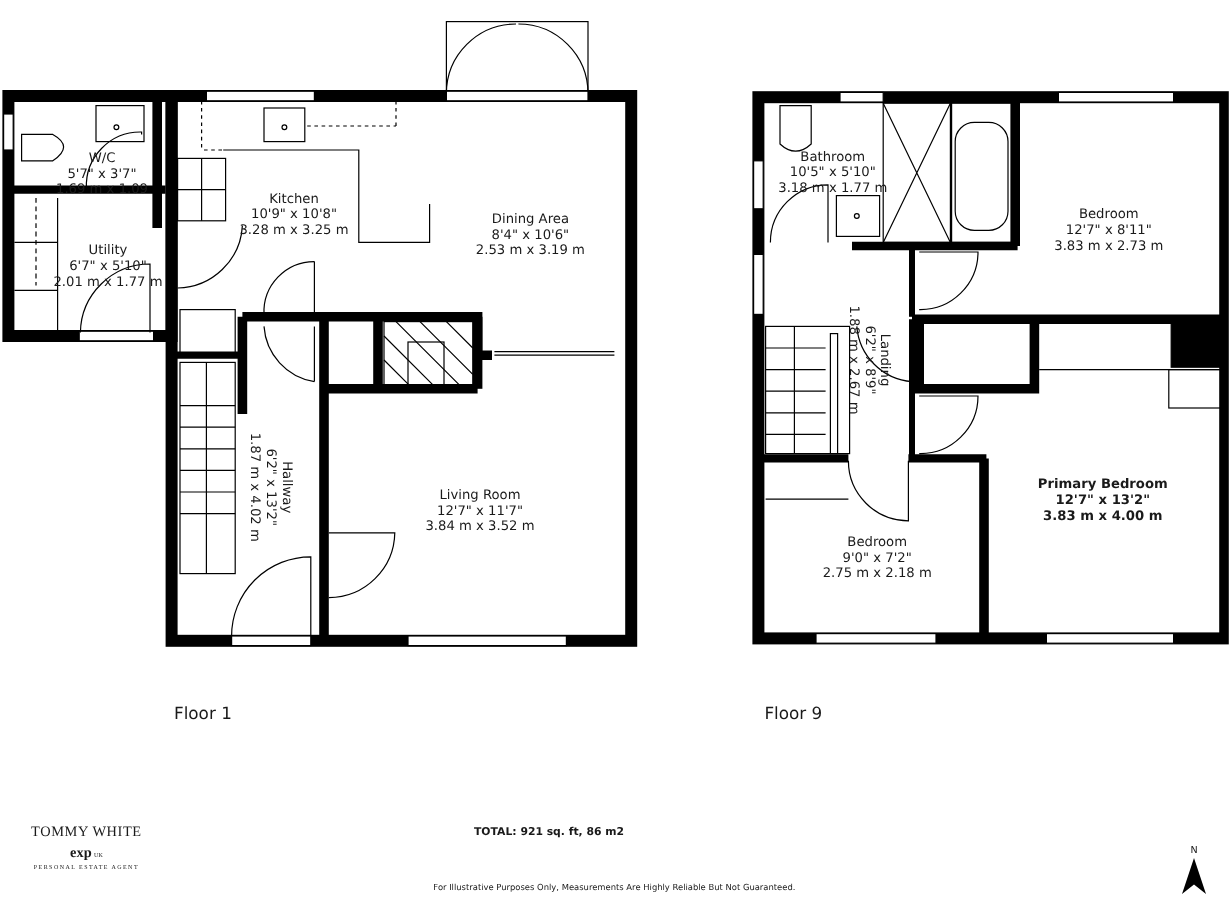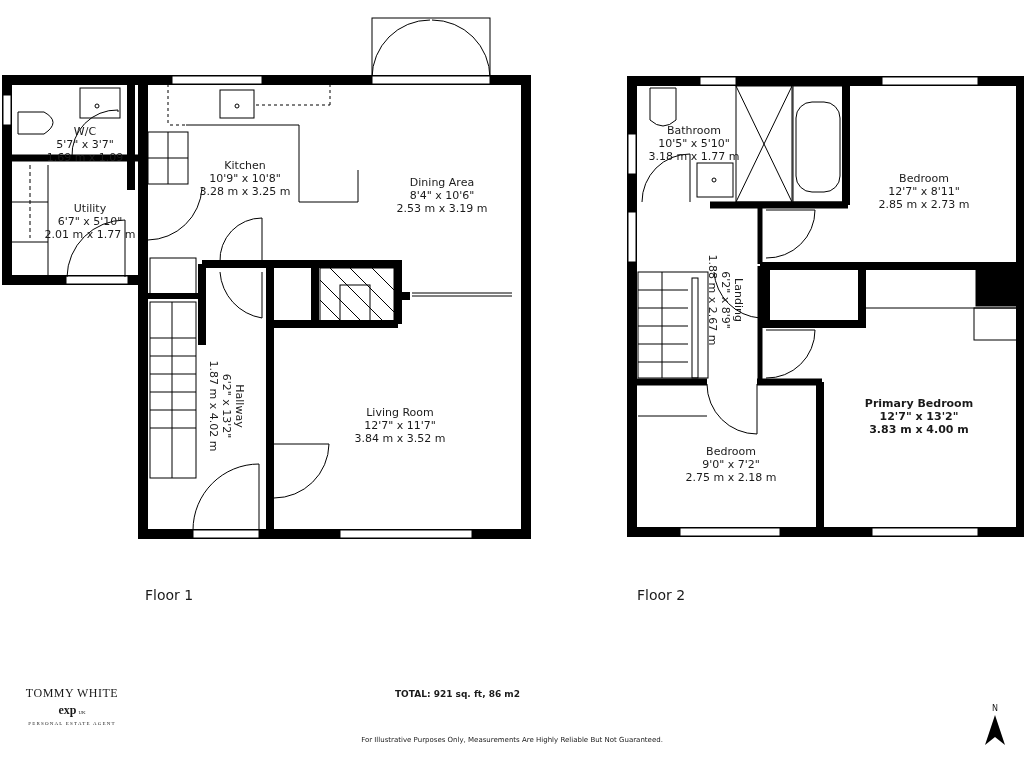--- a/index.html
+++ b/index.html
@@ -190,40 +190,40 @@
 </div>
 
 <div class="lbl" style="left:694px; top:124px;">
   <span>Bathroom</span>
   <span>10'5" x 5'10"</span>
   <span>3.18 m x 1.77 m</span>
 </div>
 <div class="lbl" style="left:924px; top:172px;">
   <span>Bedroom</span>
   <span>12'7" x 8'11"</span>
-  <span>2.85 m x 2.73 m</span>
+  <span>3.83 m x 2.73 m</span>
 </div>
 <div class="vlbl" style="left:725px; top:300px;">
   <span>Landing</span>
   <span>6'2" x 8'9"</span>
   <span>1.88 m x 2.67 m</span>
 </div>
 <div class="lbl" style="left:919px; top:397px;font-weight:bold;">
   <span>Primary Bedroom</span>
   <span>12'7" x 13'2"</span>
   <span>3.83 m x 4.00 m</span>
 </div>
 <div class="lbl" style="left:731px; top:445px;">
   <span>Bedroom</span>
   <span>9'0" x 7'2"</span>
   <span>2.75 m x 2.18 m</span>
 </div>
 
 <div class="floor-title" style="left:145px; top:587px;">Floor 1</div>
-<div class="floor-title" style="left:637px; top:587px;">Floor 2</div>
+<div class="floor-title" style="left:637px; top:587px;">Floor 9</div>
 
 <div class="brand">
   <div class="name">TOMMY WHITE</div>
   <div class="exp"><span>exp</span><small>UK</small></div>
   <div class="tag">PERSONAL ESTATE AGENT</div>
 </div>
 
 <div class="totals">
   <div class="t">TOTAL: 921 sq. ft, 86 m2</div>
 </div>

